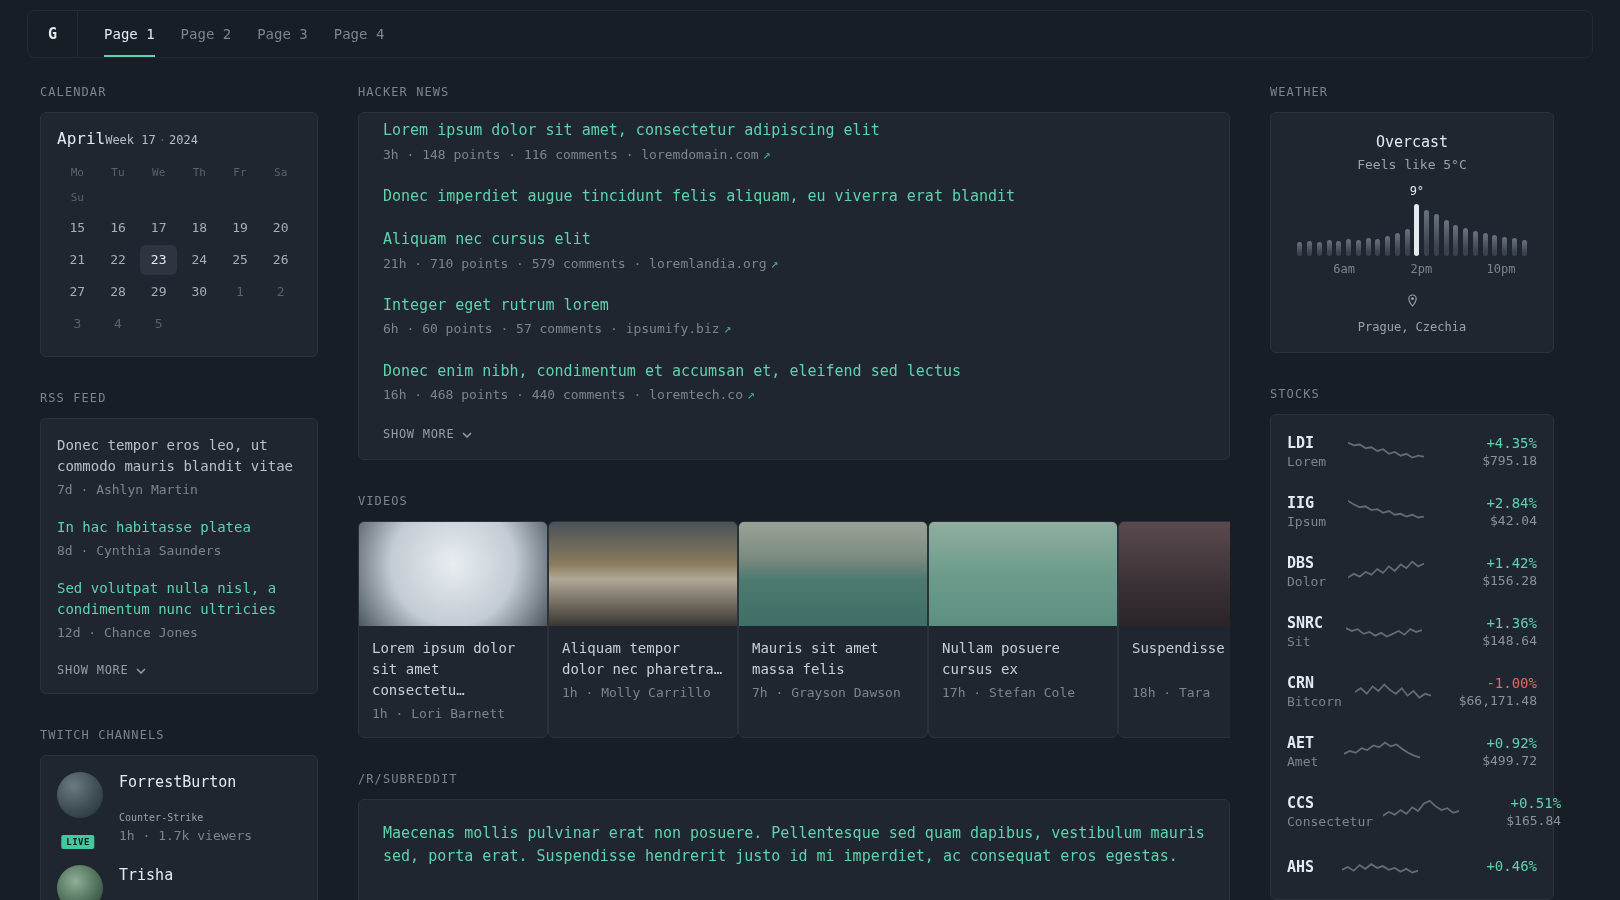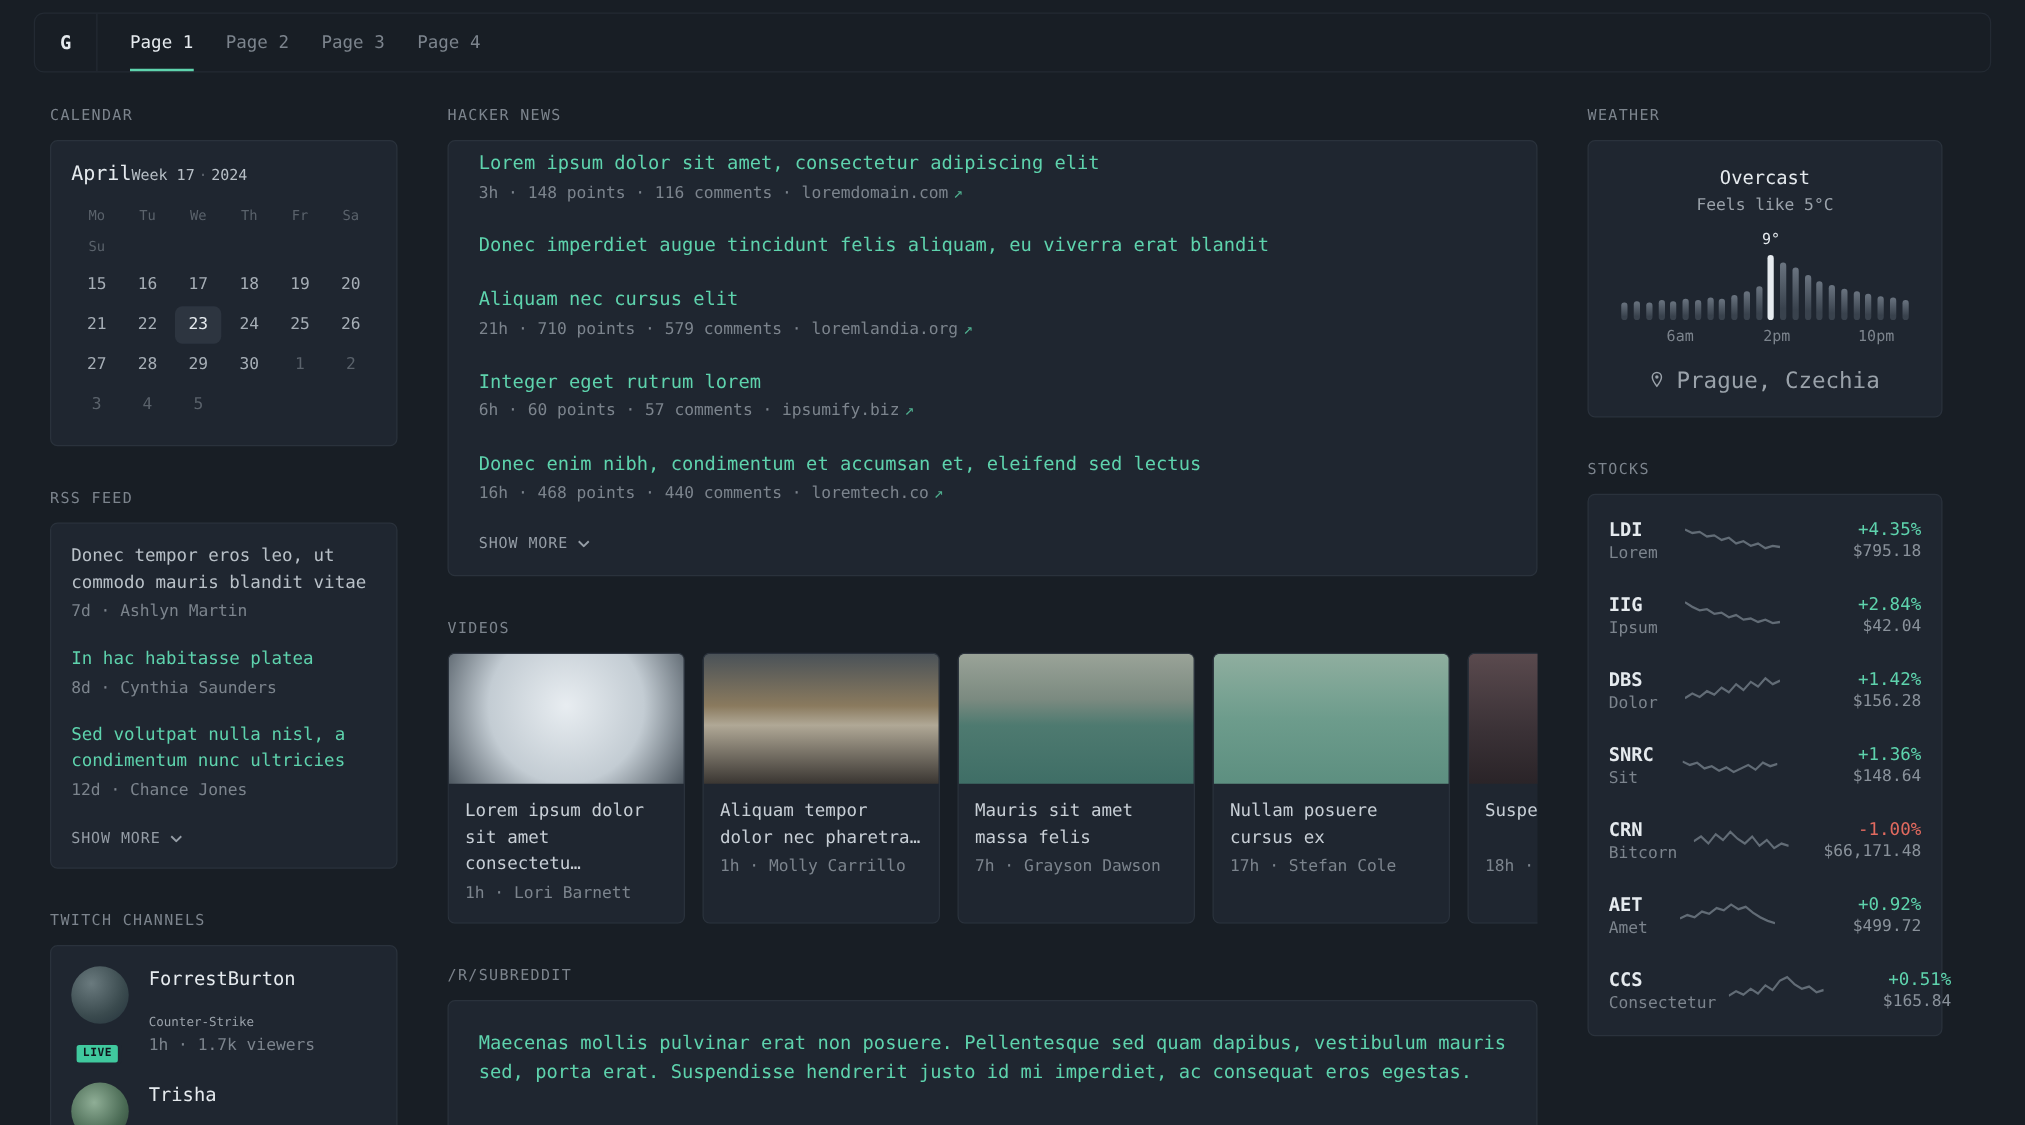--- a/index.html
+++ b/index.html
@@ -63,39 +63,39 @@
   .tw-name{font-size:15px;color:var(--bright);line-height:1.4;}
   .tw-name.accent{color:var(--accent);}
   .tw-game{font-size:10px;color:#9aa2aa;margin-top:19px;}
   
   .hn-card{padding:6px 24px 18px;}
   .hn-item{margin-bottom:21px;}
   .hn-title{font-size:15px;color:var(--accent);line-height:1.5;cursor:pointer;}
   .arrow{color:#4faf8f;margin-left:4px;}
   .sub-card{padding:22px 24px;min-height:150px;}
   
-  .vid-row{display:flex;gap:14px;overflow:hidden;width:872px;}
+  .vid-row{display:flex;overflow:hidden;width:872px;}
   .vid-card{flex:0 0 190px;background:var(--card);border:1px solid var(--border);
     border-radius:6px;overflow:hidden;cursor:pointer;}
   .vid-thumb{height:104px;}
   .vid-body{padding:12px 13px 14px;}
   .vid-title{font-size:14px;line-height:1.5;color:#c8cfd6;min-height:42px;}
   
   .wx-card{padding:20px 16px 18px;text-align:center;}
   .wx-cond{font-size:15px;color:var(--bright);}
   .wx-feels{font-size:13px;color:#9aa2aa;margin-top:6px;}
   .wx-bars{display:flex;align-items:flex-end;height:54px;margin:30px 8px 0;position:relative;}
   .wbar-wrap{flex:1;display:flex;justify-content:center;align-items:flex-end;height:54px;position:relative;}
   .wbar{width:5px;border-radius:3px;background:linear-gradient(180deg,#6a7480 0%,#39424d 80%);}
   .wbar.hi{background:#e6ebef;}
   .wlabel{position:absolute;top:-18px;left:50%;transform:translateX(-50%);
     font-size:12px;color:var(--bright);white-space:nowrap;}
   .wx-times{position:relative;height:18px;margin:6px 8px 0;}
   .wx-times span{position:absolute;transform:translateX(-50%);font-size:12px;color:var(--muted);}
-  .wx-loc{margin-top:14px;font-size:18px;color:#9aa2aa;display:flex;align-items:center;justify-content:center;gap:10px;}
+  .wx-loc{margin-top:14px;font-size:12px;color:#9aa2aa;display:flex;align-items:center;justify-content:center;gap:10px;flex-direction:column;}
   .wx-loc svg{stroke:#9aa2aa;}
   
   .stk-card{padding:6px 16px;}
   .stk-row{display:flex;align-items:center;justify-content:space-between;padding:12px 0;cursor:pointer;}
   .stk-sym{font-size:15px;font-weight:bold;color:var(--bright);line-height:1.4;}
   .stk-name{font-size:13px;color:var(--muted);}
   .stk-spark{flex:0 0 76px;margin:0 10px;}
   .stk-right{text-align:right;min-width:92px;}
   .stk-chg{font-size:14px;color:var(--accent);line-height:1.4;}
   .stk-chg.neg{color:var(--neg);}
@@ -499,18 +499,31 @@
               <div class="stk-name">Consectetur</div>
             </div>
             <svg viewBox="0 0 100 30" preserveAspectRatio="none" width="76" height="28" class="stk-spark">
               <polyline points="0.0,20.0 7.7,16.0 15.4,19.0 23.1,14.0 30.8,18.0 38.5,11.0 46.2,15.0 53.8,7.0 61.5,4.0 69.2,10.0 76.9,14.0 84.6,12.0 92.3,17.0 100.0,15.0" fill="none" stroke="#626c76" stroke-width="2"></polyline>
             </svg>
             <div class="stk-right">
               <div class="stk-chg">+0.51%</div>
               <div class="stk-price">$165.84</div>
             </div>
           </div>
+          <div class="stk-row">
+            <div>
+              <div class="stk-sym">AHS</div>
+              <div class="stk-name"></div>
+            </div>
+            <svg viewBox="0 0 100 30" preserveAspectRatio="none" width="76" height="28" class="stk-spark">
+              <polyline points="0.0,18.0 7.7,15.0 15.4,19.0 23.1,13.0 30.8,17.0 38.5,12.0 46.2,16.0 53.8,14.0 61.5,18.0 69.2,16.0 76.9,20.0 84.6,17.0 92.3,21.0 100.0,19.0" fill="none" stroke="#626c76" stroke-width="2"></polyline>
+            </svg>
+            <div class="stk-right">
+              <div class="stk-chg">+0.46%</div>
+              <div class="stk-price"></div>
+            </div>
+          </div>
         </div>
     </section>
 
   </div>
 
 </main>
 
 </body></html>

